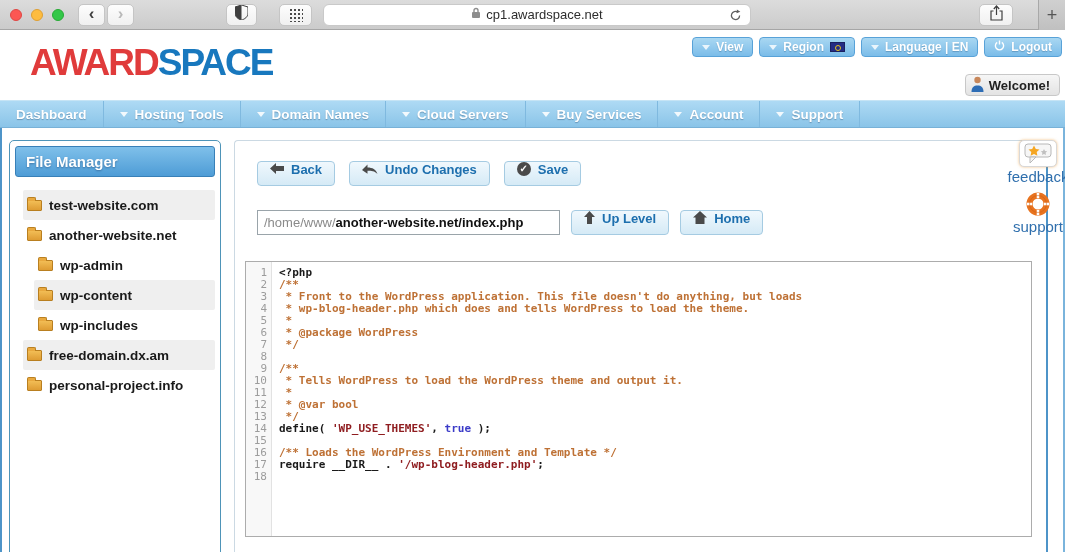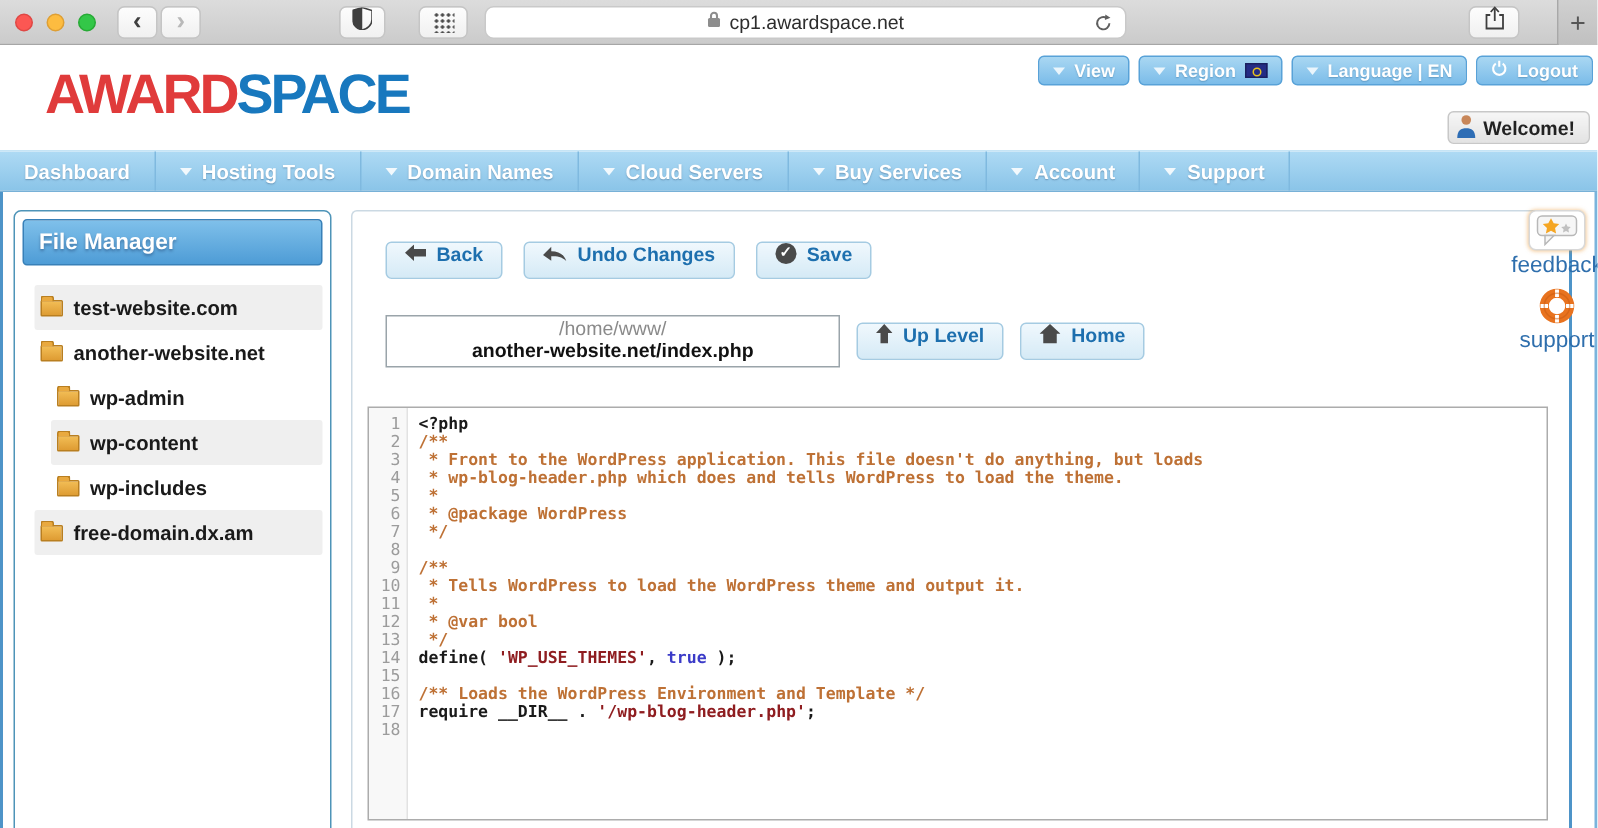--- a/index.html
+++ b/index.html
@@ -97,23 +97,23 @@
                 border:1px solid #cbd9e3; border-right:2px solid #4e94c8;
                 border-radius:4px 4px 0 0; padding:20px 10px 0 10px; }
   .toolbar { display:flex; gap:14px; margin:0 0 24px 12px; }
   .btn-blue { height:25px; padding:0 12px; background:linear-gradient(#f0f8fd,#d5eaf6);
               border:1px solid #a5cbe2; border-radius:4px; color:#1d6fae; font-weight:bold;
               font-size:13px; display:inline-flex; align-items:flex-start; gap:7px; cursor:pointer;
               font-family:"Liberation Sans", sans-serif; }
   .save-check { width:14px; height:14px; border-radius:50%; background:#4a4a4a; color:#fff;
                 font-size:10px; line-height:14px; text-align:center; display:inline-block; }
   .pathrow { display:flex; gap:11px; margin:0 0 26px 12px; align-items:center; }
-  .path-input { width:303px; height:35px; border:1px solid #9aa4aa; background:#fff;
+  .path-input { width:303px; height:25px; border:1px solid #9aa4aa; background:#fff;
                 font-size:13px; display:flex; align-items:center; padding:0 6px; cursor:text;
-                white-space:nowrap; overflow:hidden;flex-direction:column; }
+                white-space:nowrap; overflow:hidden; }
   .path-prefix { color:#8a8a8a; }
   .path-rest { color:#111; font-weight:bold; }
 
   
   .editor { display:flex; height:calc(100% - 120px); border:1px solid #acacac; background:#fff;
             margin-right:4px; overflow:hidden; }
   .gutter { width:26px; background:#f8f8f8; border-right:1px solid #e2e2e2; padding:5px 4px 0 0;
             text-align:right; font-family:"DejaVu Sans Mono", monospace; font-size:11px;
             color:#9c9c9c; }
   .gutter .ln { height:12px; line-height:12px; }
@@ -282,20 +282,24 @@
             <span class="folder-icon"></span>
             <span class="tlabel">wp-content</span>
           </div>
           <div class="tree-row lvl1">
             <span class="folder-icon"></span>
             <span class="tlabel">wp-includes</span>
           </div>
           <div class="tree-row lvl0 alt">
             <span class="folder-icon"></span>
             <span class="tlabel">free-domain.dx.am</span>
+          </div>
+          <div class="tree-row lvl0">
+            <span class="folder-icon"></span>
+            <span class="tlabel">personal-project.info</span>
           </div>
         </div>
     </aside>
 
     <main class="main-panel">
       <div class="toolbar">
         <button class="btn-blue">
           <span>
             <svg width="14" height="11" viewBox="0 0 14 11">
                 <path d="M6 0 L6 3 L14 3 L14 8 L6 8 L6 11 L0 5.5 Z" fill="#4a4a4a"></path>

